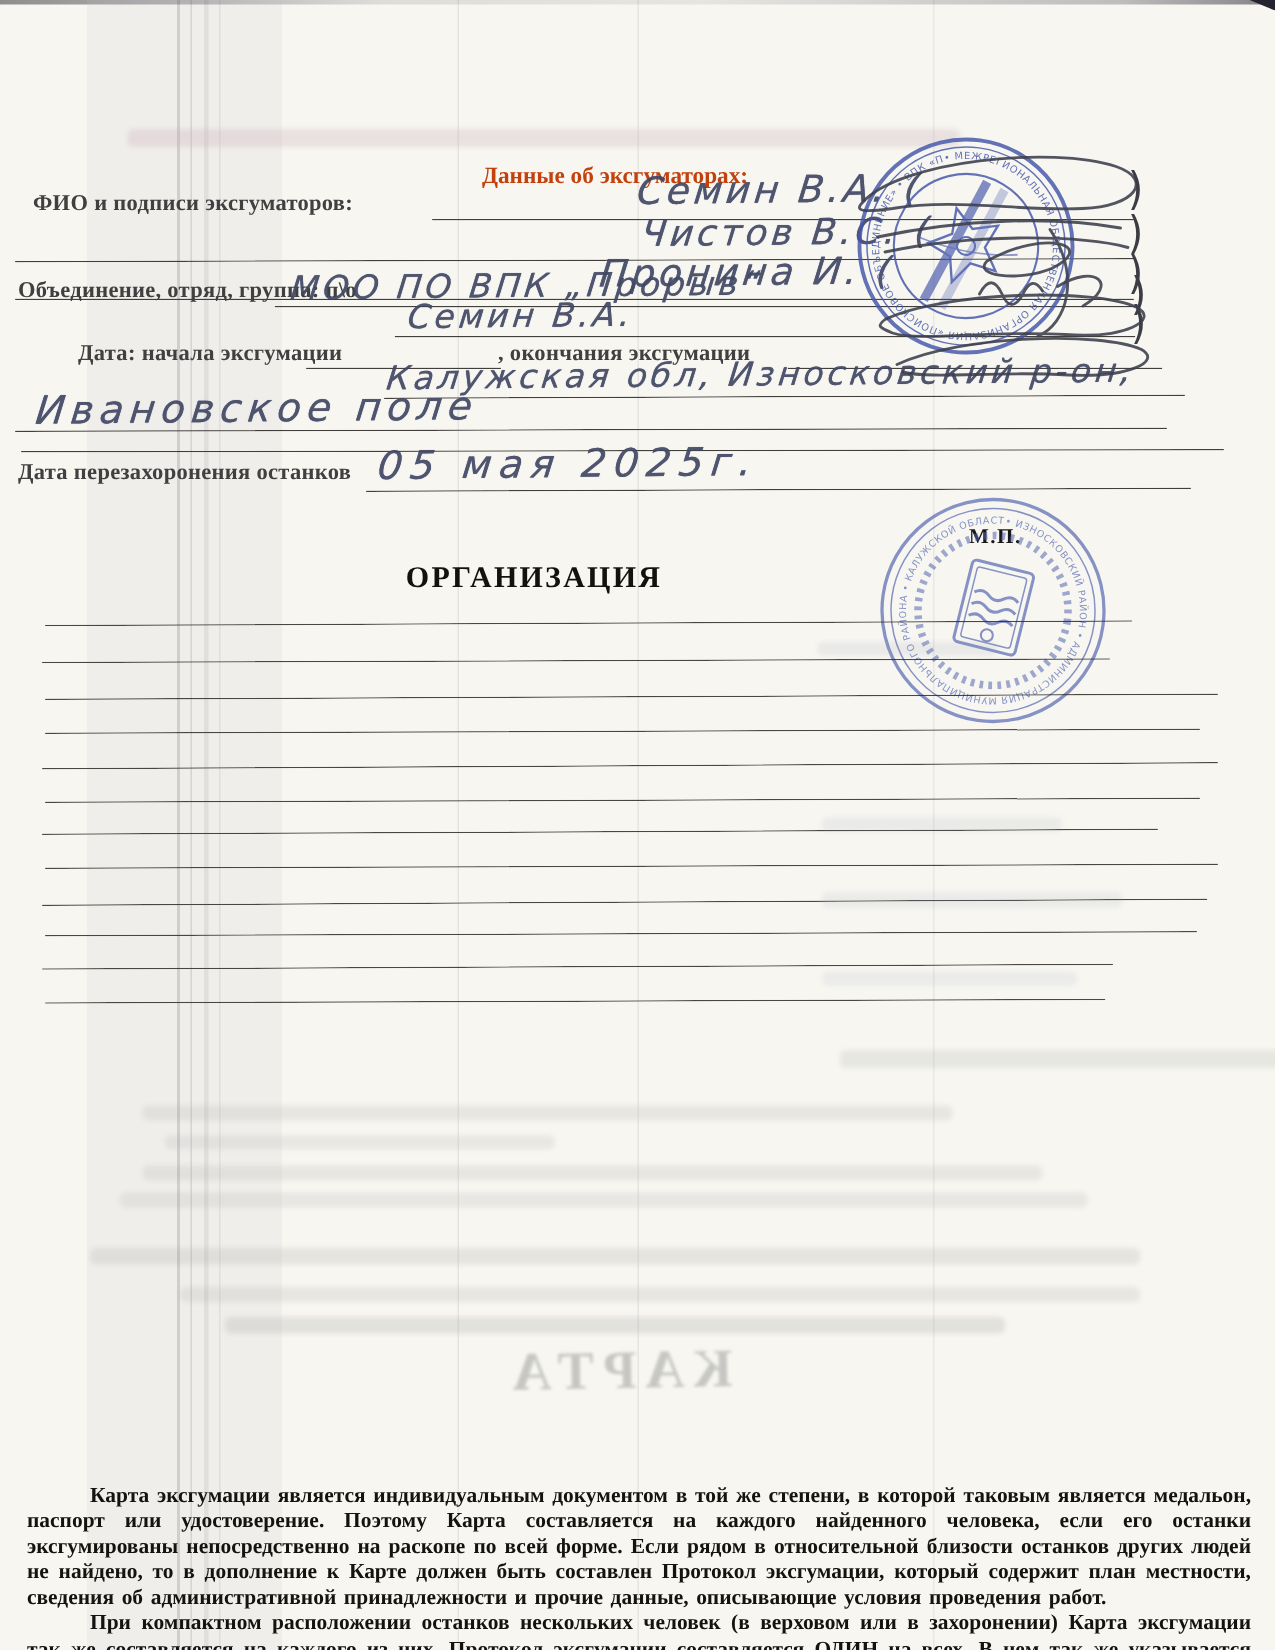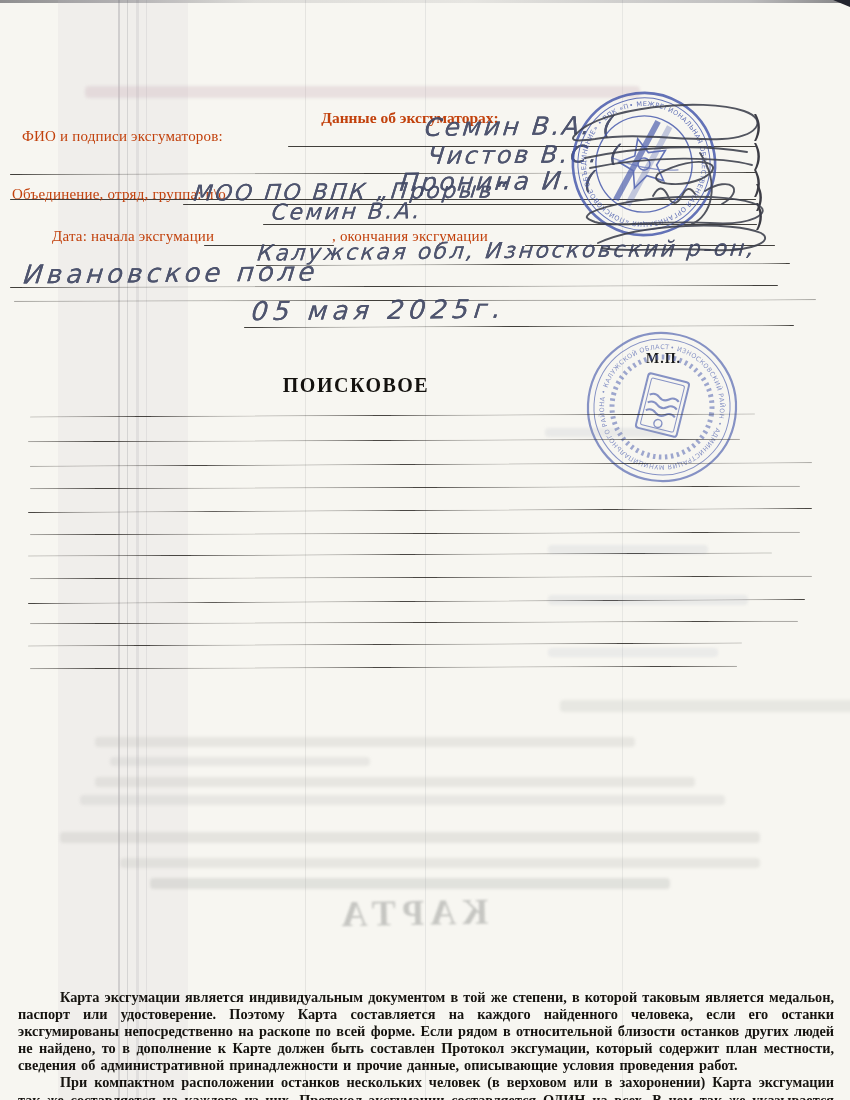--- a/index.html
+++ b/index.html
@@ -10,21 +10,21 @@
   }
   
   .top-edge{position:absolute;top:0;left:0;width:100%;height:3px;
     background:linear-gradient(90deg,#3a3a40 0%,#6a6a70 12%,#c9c8c6 30%,#d8d7d4 55%,#8e8e94 88%,#23232b 100%);
     opacity:.55;}
   .corner-mark{position:absolute;top:0;right:0;width:26px;height:7px;background:#23242e;
     clip-path:polygon(35% 0,100% 0,100% 100%);}
   .streak{position:absolute;top:0;height:1100px;pointer-events:none;}
   .scan-band{position:absolute;pointer-events:none;}
   
-  .lab{position:absolute;font-weight:normal;font-size:15px;white-space:nowrap;color:#c2410c;letter-spacing:.2px;}
+  .lab{position:absolute;font-weight:bold;font-size:15px;white-space:nowrap;color:#404040;letter-spacing:.2px;}
   .title{position:absolute;font-weight:bold;font-size:15.5px;text-align:center;color:#c2410c;}
   .rule{position:absolute;height:0;border-bottom:1.7px solid rgba(40,37,33,.88);border-radius:2px;}
   .paren{position:absolute;font-size:26px;color:#3c3c44;font-family:"DejaVu Sans",sans-serif;transform:scaleY(1.15);}
   
   .hw{position:absolute;font-family:"DejaVu Sans",sans-serif;font-style:italic;
     color:#414864;letter-spacing:2.5px;white-space:nowrap;
     transform:skewX(-7deg) rotate(-.6deg);opacity:.92;text-shadow:0 0 .5px #414864;}
   
   .additions-title{position:absolute;font-weight:bold;font-size:20px;letter-spacing:1.5px;color:#14120f;text-align:center;}
   .bline{position:absolute;height:0;border-bottom:1.8px solid rgba(43,40,36,.85);border-radius:2px;}
@@ -88,20 +88,21 @@
   <div class="rule" style="left:525px;top:245px;width:250px;"></div>
 
   <div class="rule" style="left:256px;top:264px;width:534px;transform:rotate(-.2deg);"></div>
   <span class="hw" style="left:258px;top:238px;font-size:22px;">Калужская обл, Износковский р-он,</span>
 
   <span class="hw" style="left:24px;top:258px;font-size:26px;letter-spacing:4px;">Ивановское поле</span>
   <div class="rule" style="left:10px;top:286px;width:768px;transform:rotate(-.15deg);"></div>
 
   <div class="rule" style="left:14px;top:300px;width:802px;transform:rotate(-.1deg);"></div>
 
+  <div class="lab" style="left:12px;top:307px;">Дата перезахоронения останков</div>
   <div class="rule" style="left:244px;top:326px;width:550px;transform:rotate(-.2deg);"></div>
   <span class="hw" style="left:252px;top:295px;font-size:26px;letter-spacing:5px;">05 мая 2025г.</span>
 
   <svg class="stamp" style="left:568px;top:88px;opacity:.82;transform:rotate(-14deg);" width="152" height="152" viewBox="0 0 152 152">
     <g fill="none" stroke="#4356ab">
       <circle cx="76" cy="76" r="71" stroke-width="2.6"></circle>
       <circle cx="76" cy="76" r="66" stroke-width="1"></circle>
       <circle cx="76" cy="76" r="48" stroke-width="1.4"></circle>
       <path id="ring1" d="M76,18 a58,58 0 1,1 -0.01,0" fill="none" stroke="none"></path>
       <text font-family="DejaVu Sans, sans-serif" font-size="6.6" fill="#4356ab" stroke="none" letter-spacing=".4">
@@ -146,21 +147,21 @@
         <rect x="58" y="49" width="42" height="56" rx="3" stroke-width="2"></rect>
         <rect x="62" y="53" width="34" height="48" rx="2" stroke-width="1"></rect>
         <path d="M64,70 q5,-4 10,0 t10,0 t10,0" stroke-width="2"></path>
         <path d="M64,78 q5,-4 10,0 t10,0 t10,0" stroke-width="2"></path>
         <path d="M64,86 q5,-4 10,0 t10,0 t10,0" stroke-width="2"></path>
         <circle cx="79" cy="96" r="4" stroke-width="1.4"></circle>
       </g>
     </g>
   </svg>
 
-  <div class="additions-title" style="left:0;width:712px;top:374px;">ПОИСКОВОЕ</div>
+  <div class="additions-title" style="left:0;width:712px;top:374px;">ОРГАНИЗАЦИЯ</div>
 
   <div class="bline" style="left:30px;top:415px;width:725px;transform:rotate(-.25deg);"></div>
   <div class="bline" style="left:28px;top:440px;width:712px;transform:rotate(-.2deg);"></div>
   <div class="bline" style="left:30px;top:464px;width:782px;transform:rotate(-.25deg);"></div>
   <div class="bline" style="left:30px;top:487px;width:770px;transform:rotate(-.2deg);"></div>
   <div class="bline" style="left:28px;top:510px;width:784px;transform:rotate(-.3deg);"></div>
   <div class="bline" style="left:30px;top:533px;width:770px;transform:rotate(-.2deg);"></div>
   <div class="bline" style="left:28px;top:554px;width:744px;transform:rotate(-.25deg);"></div>
   <div class="bline" style="left:30px;top:577px;width:782px;transform:rotate(-.2deg);"></div>
   <div class="bline" style="left:28px;top:601px;width:777px;transform:rotate(-.3deg);"></div>

